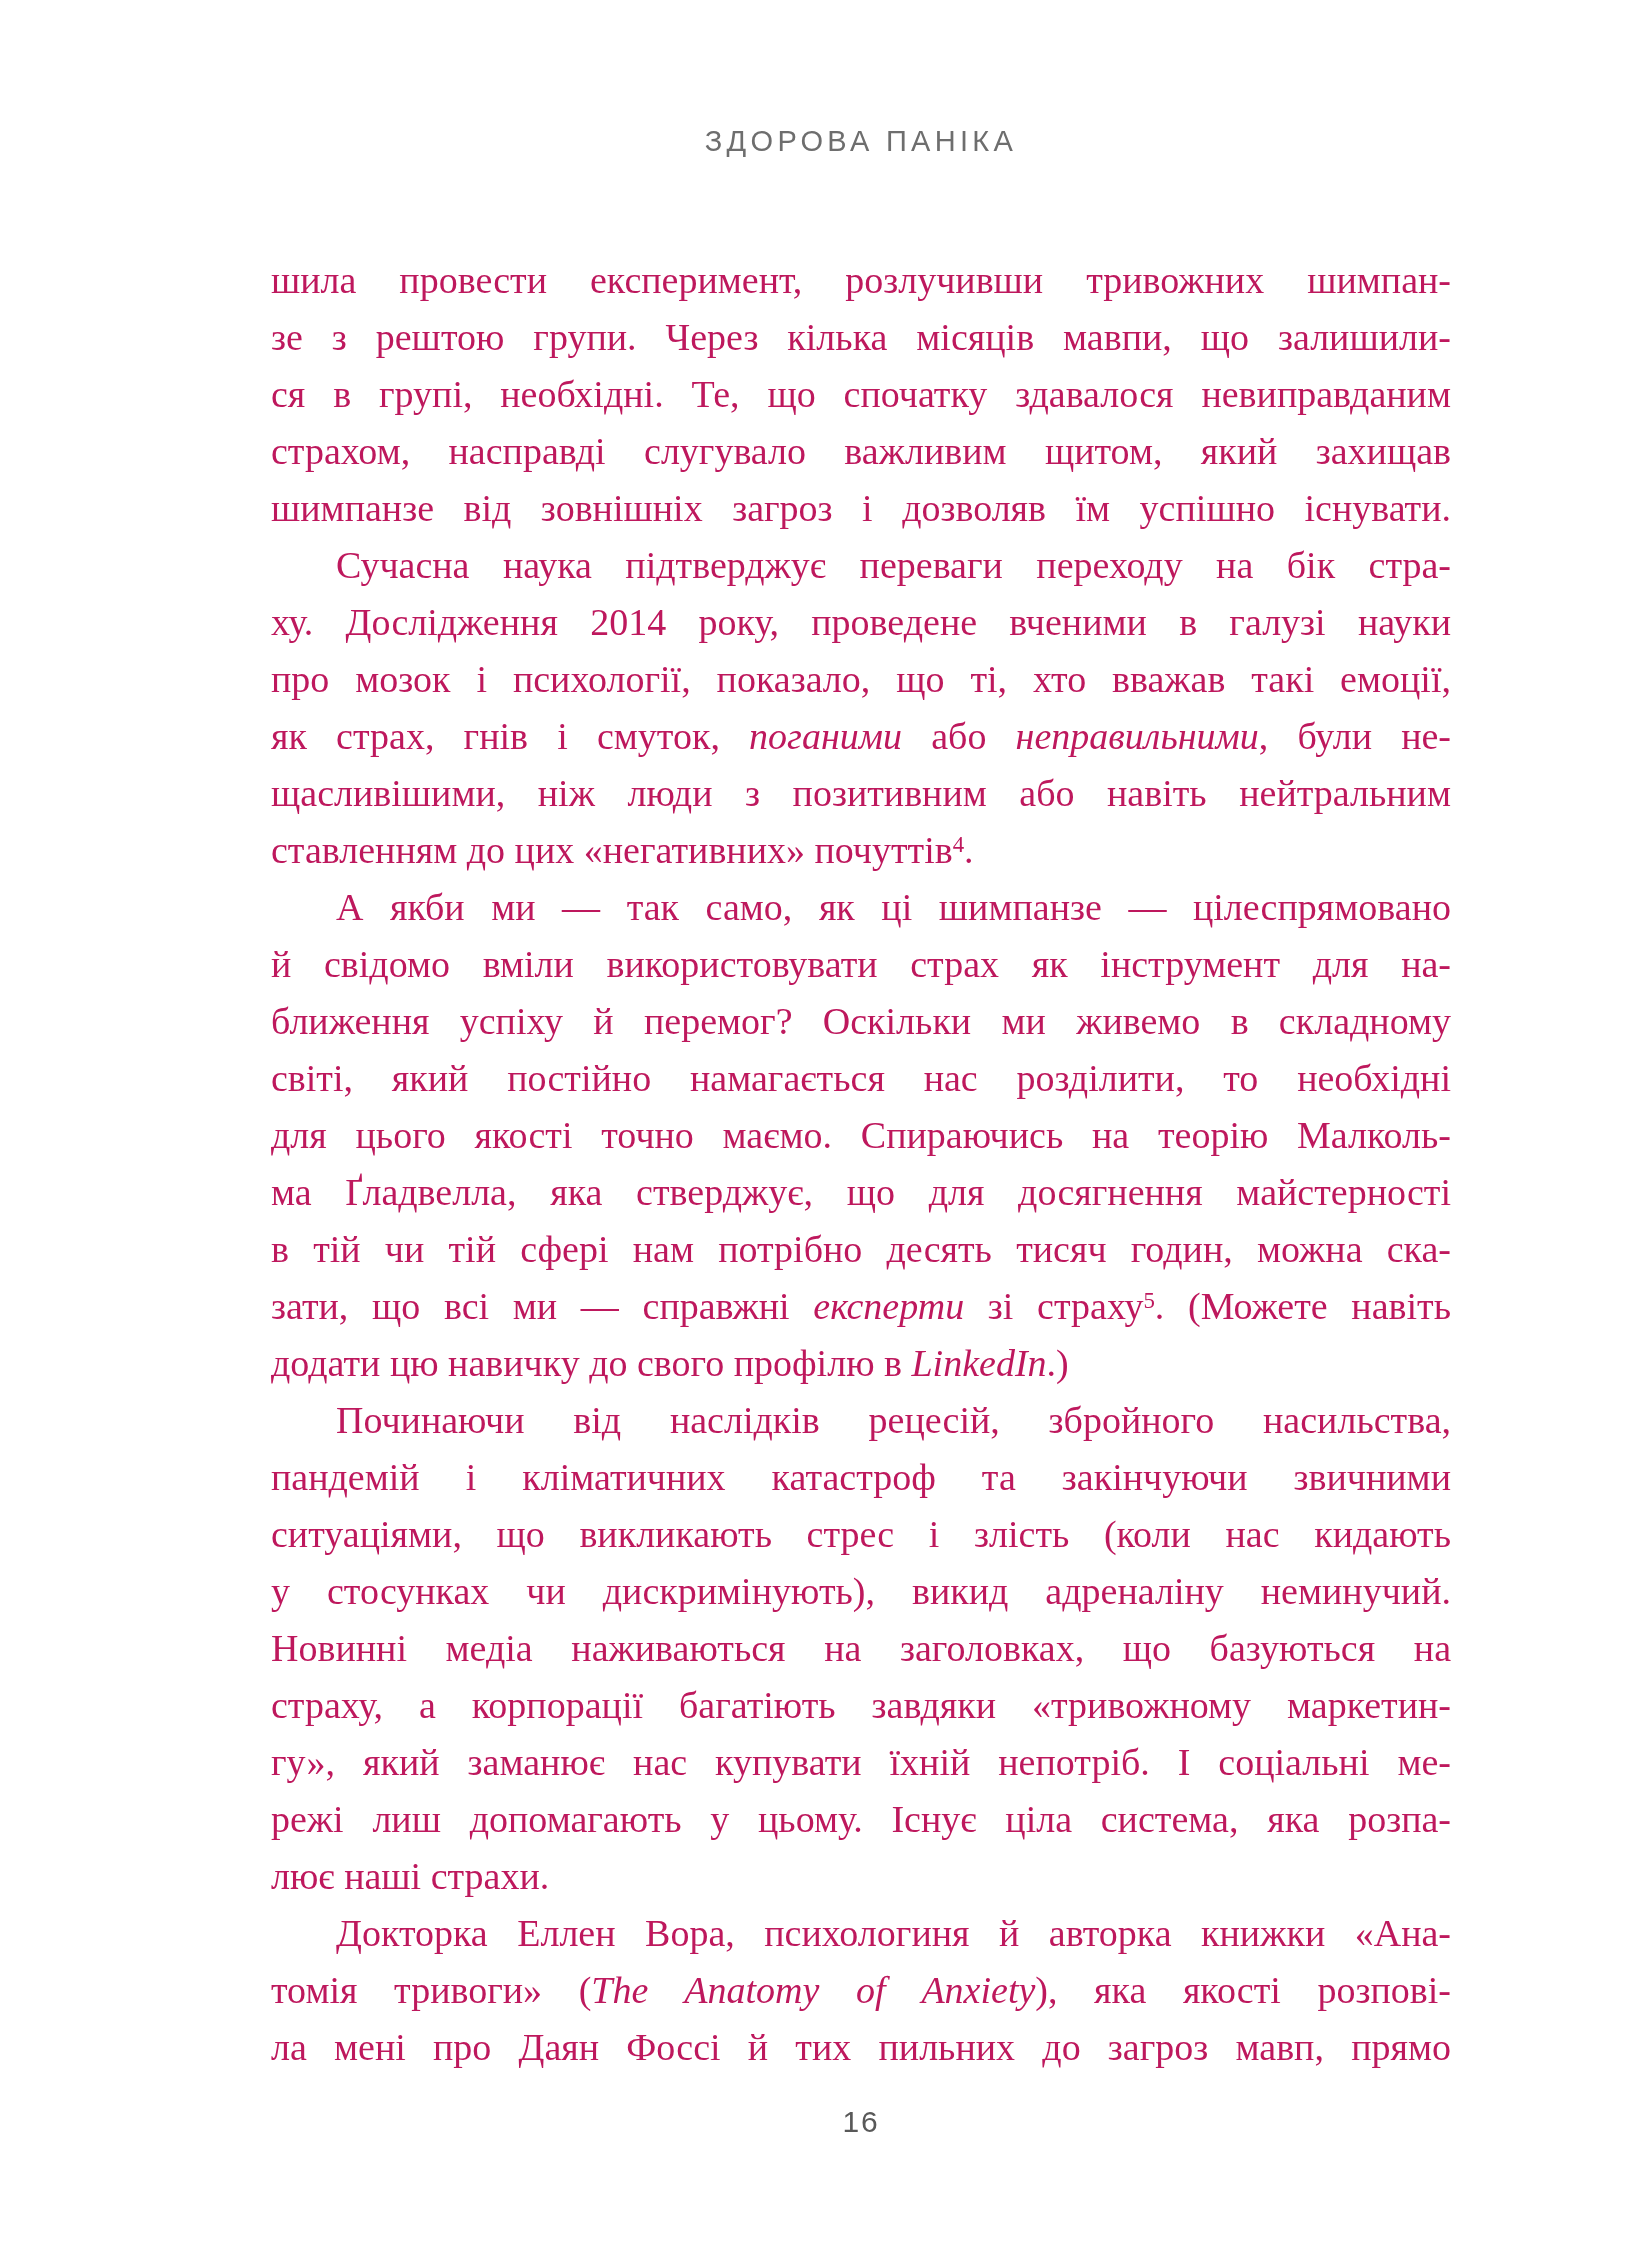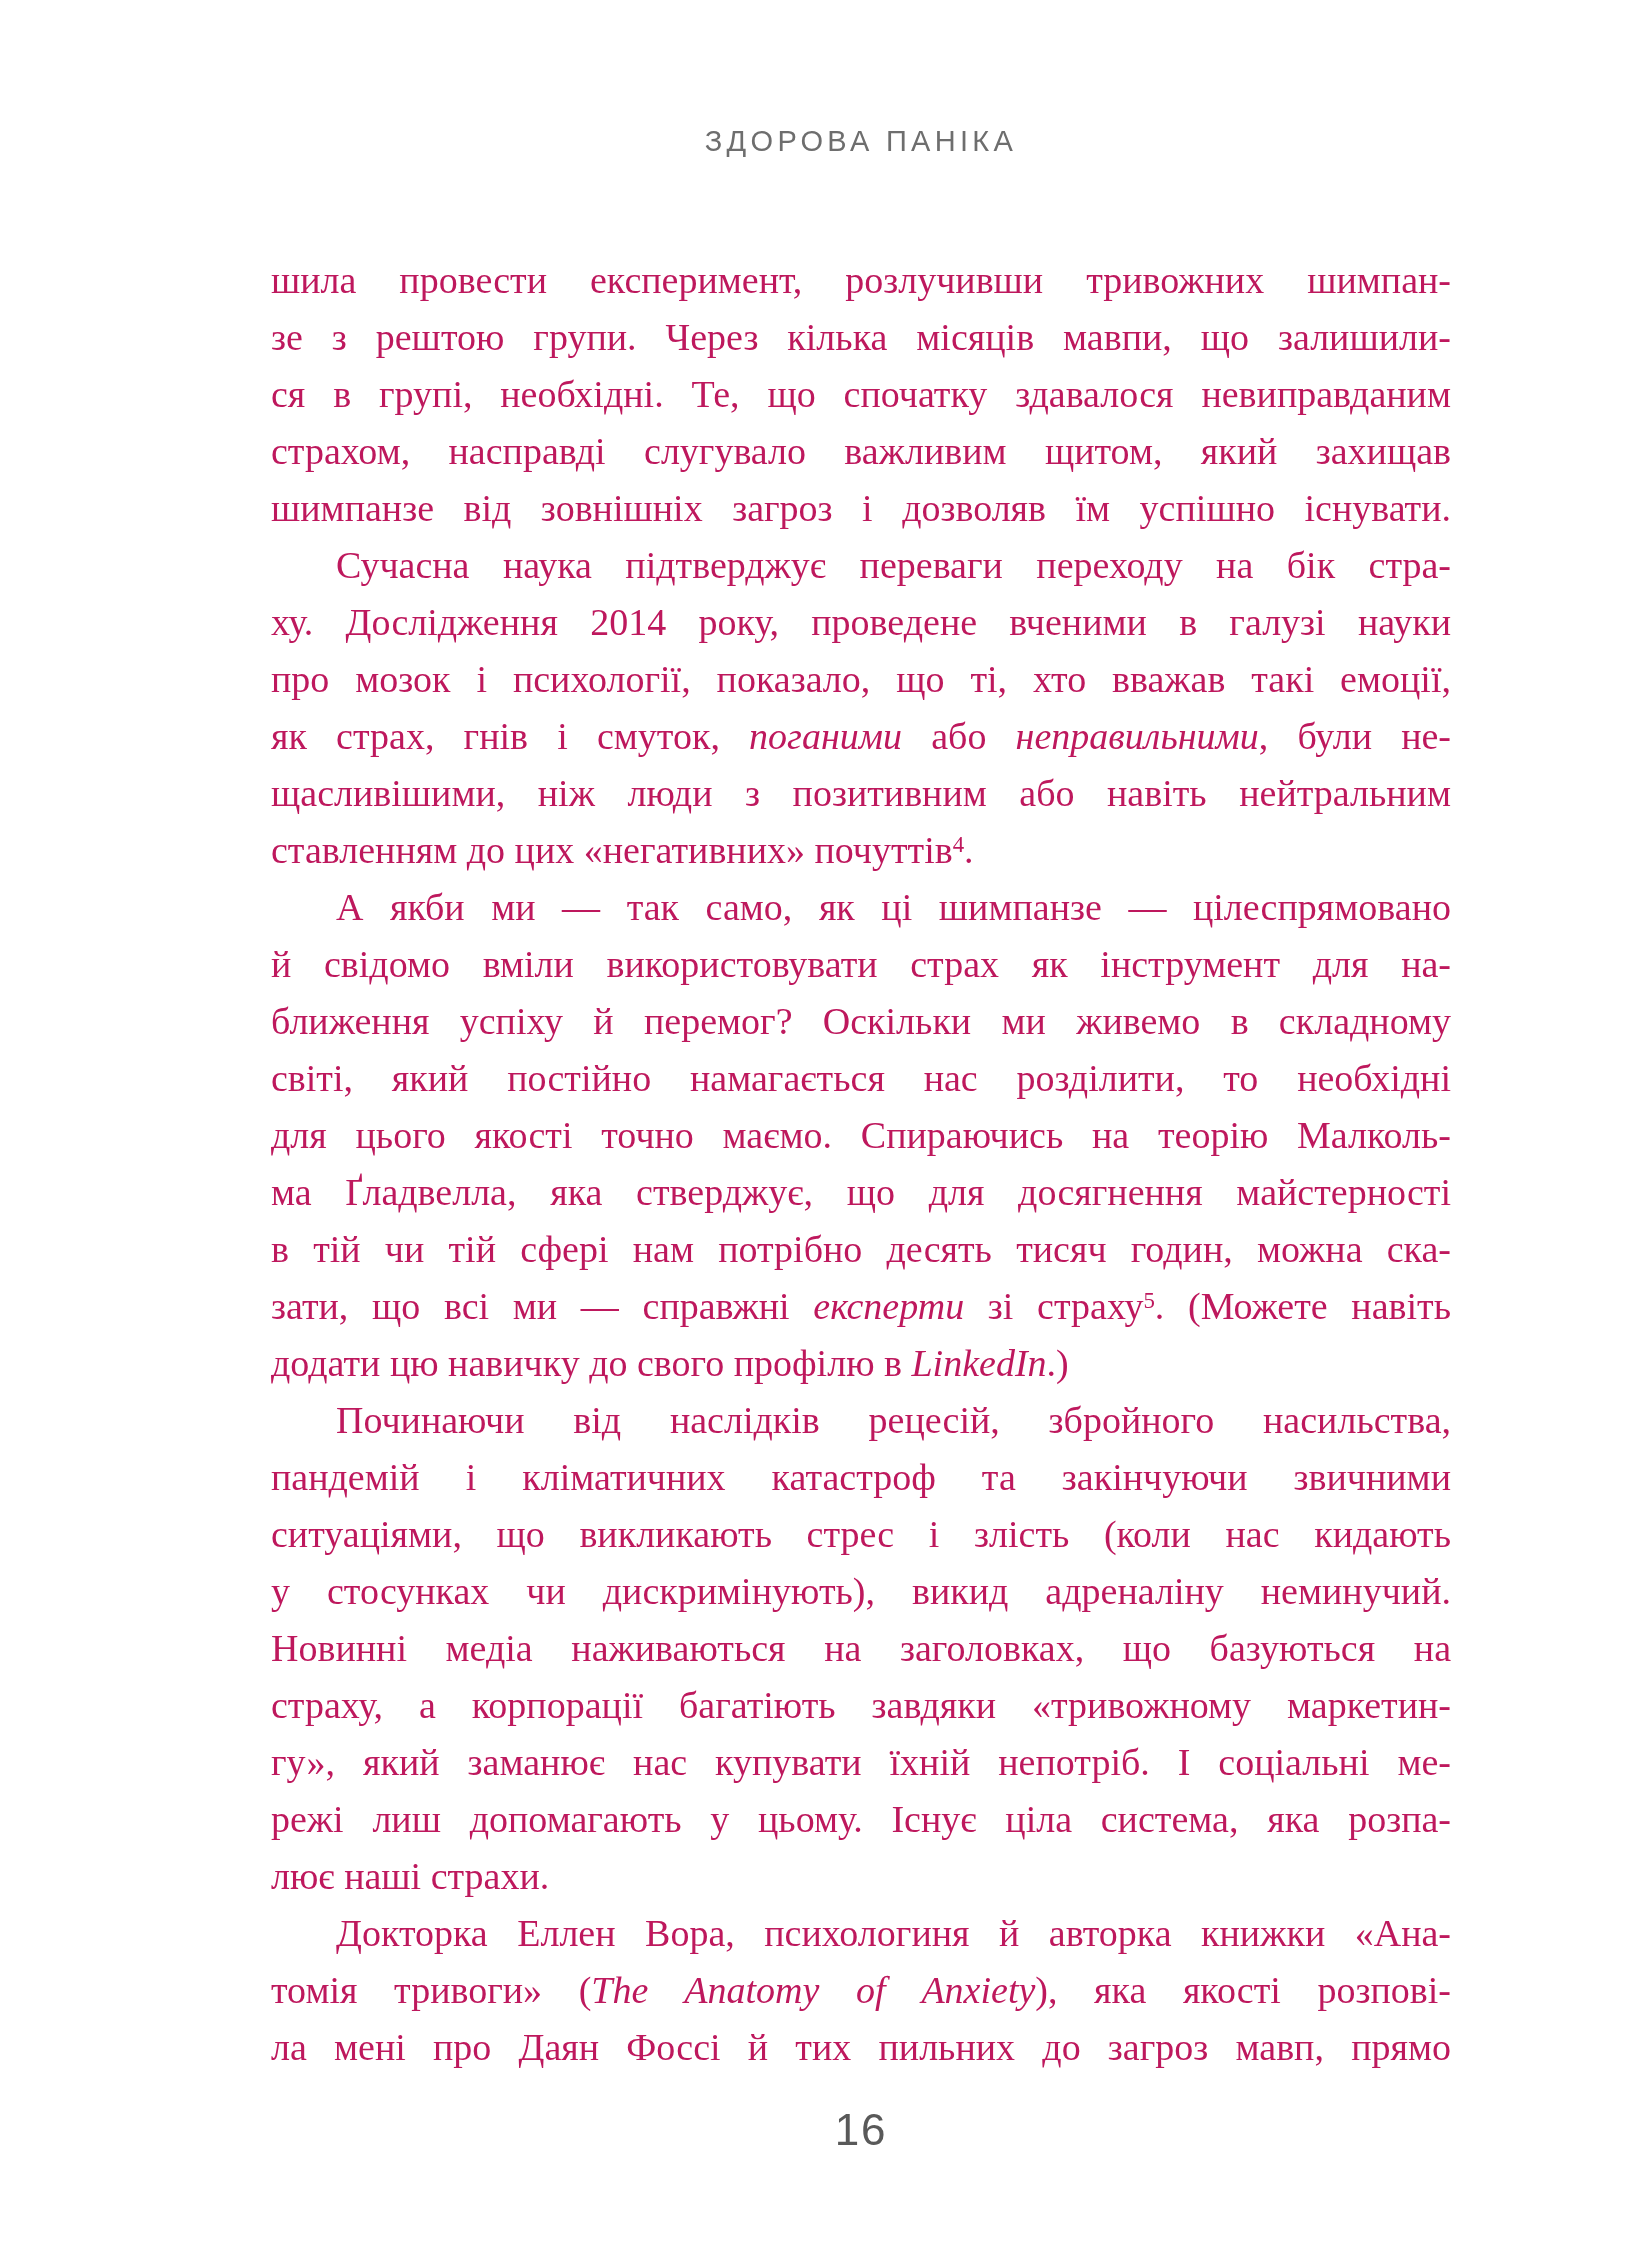--- a/index.html
+++ b/index.html
@@ -59,21 +59,21 @@
     line-height: 0;
   }
   .page-number {
     position: absolute;
     top: 2105px;
     left: 271px;
     width: 1180px;
     text-align: center;
     font-family: "Liberation Sans", sans-serif;
     font-weight: 300;
-    font-size: 44px;
+    font-size: 30px;
     letter-spacing: 1.7px;
     color: #595959;
   }
 </style>
 </head>
 <body>
 
 <div class="page">
   <div class="running-header">ЗДОРОВА ПАНІКА</div>
 

